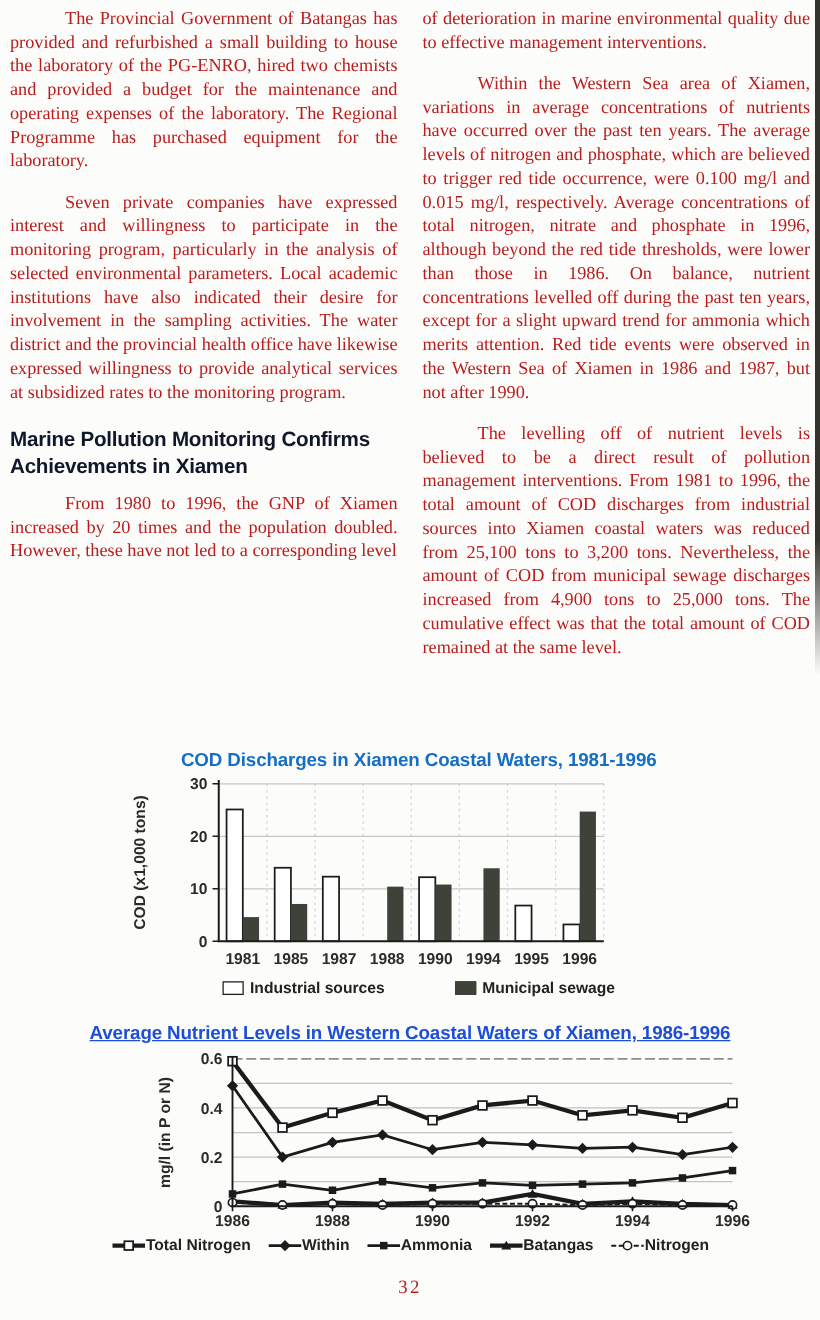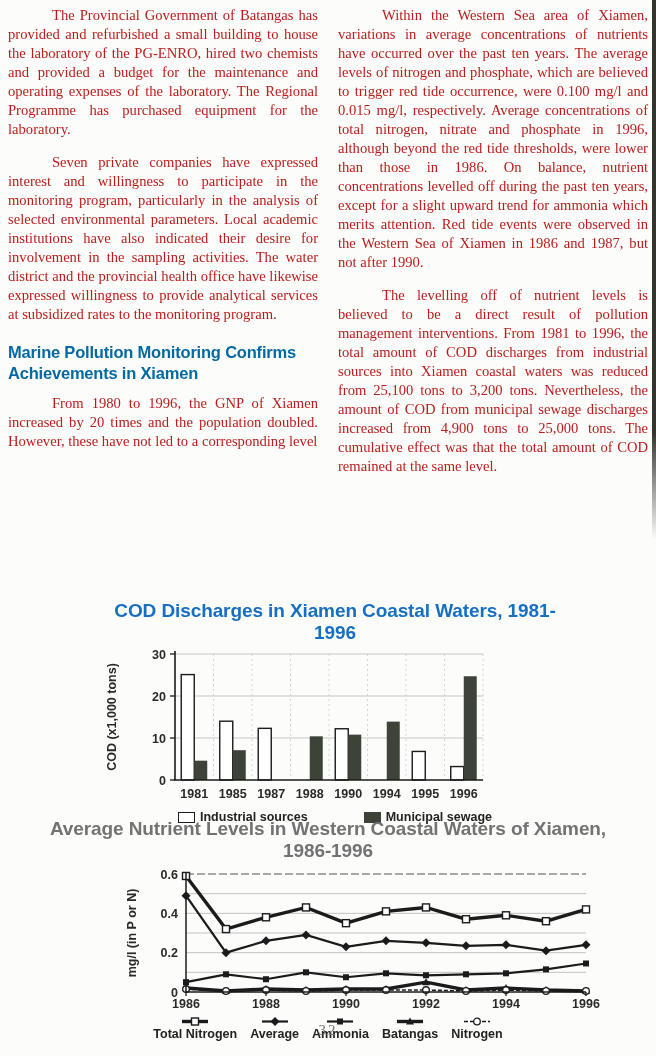--- a/index.html
+++ b/index.html
@@ -20,52 +20,53 @@
   h2.heading{
     font-family:"Liberation Sans", sans-serif;font-weight:bold;
     font-size:16.5px;line-height:21px;letter-spacing:-0.2px;
     margin:18px 0 10px 0;
   }
   .chart-section{position:absolute;}
   #chart1{top:600px;left:100px;width:470px;}
   #chart2{top:818px;left:26px;width:604px;}
   .chart-title{
     font-family:"Liberation Sans", sans-serif;font-weight:bold;
-    font-size:19px;text-align:center;margin-bottom:4px;letter-spacing:-0.1px;
+    font-size:15px;text-align:center;margin-bottom:4px;letter-spacing:-0.1px;
   }
   svg{display:block;}
   .tick{font-family:"Liberation Sans", sans-serif;font-size:12.5px;font-weight:bold;fill:#2a2a28;}
   .axis-label{font-family:"Liberation Sans", sans-serif;font-size:12.5px;font-weight:bold;fill:#2a2a28;}
   .legend{
     display:flex;justify-content:center;align-items:flex-start;
     font-family:"Liberation Sans", sans-serif;font-size:12.5px;font-weight:bold;color:#222;
   }
   #barlegend{gap:56px;margin-top:6px;}
   #linelegend{gap:13px;margin-top:2px;}
   .legend-item{display:flex;align-items:center;gap:5px;}
-  .legend-item-v{display:flex;flex-direction:column;align-items:center;text-align:right;}
+  .legend-item-v{display:flex;flex-direction:row;align-items:center;text-align:right;}
   .swatch{width:15px;height:9px;display:inline-block;}
   #pagenum{
     position:absolute;top:1022px;left:0;width:656px;text-align:center;
-    font-size:15px;letter-spacing:2px;color:#737373;
+    font-size:15px;letter-spacing:2px;color:#b91c1c;
   }
 </style>
 </head>
 <body>
 
 <div class="scan-edge"></div>
 
 <div class="columns">
   <div class="col">
     <p>The Provincial Government of Batangas has provided and refurbished a small building to house the laboratory of the PG-ENRO, hired two chemists and provided a budget for the maintenance and operating expenses of the laboratory. The Regional Programme has purchased equipment for the laboratory.</p>
     <p>Seven private companies have expressed interest and willingness to participate in the monitoring program, particularly in the analysis of selected environmental parameters. Local academic institutions have also indicated their desire for involvement in the sampling activities. The water district and the provincial health office have likewise expressed willingness to provide analytical services at subsidized rates to the monitoring program.</p>
-    <h2 class="heading" id="heading" style="color: #0369a1;">Marine Pollution Monitoring Confirms Achievements in Xiamen</h2>
+    <h2 class="heading" id="heading" style="color: #0f172a;">Marine Pollution Monitoring Confirms Achievements in Xiamen</h2>
     <p>From 1980 to 1996, the GNP of Xiamen increased by 20 times and the population doubled. However, these have not led to a corresponding level</p>
   </div>
   <div class="col">
+    <p class="cont">of deterioration in marine environmental quality due to effective management interventions.</p>
     <p>Within the Western Sea area of Xiamen, variations in average concentrations of nutrients have occurred over the past ten years. The average levels of nitrogen and phosphate, which are believed to trigger red tide occurrence, were 0.100 mg/l and 0.015 mg/l, respectively. Average concentrations of total nitrogen, nitrate and phosphate in 1996, although beyond the red tide thresholds, were lower than those in 1986. On balance, nutrient concentrations levelled off during the past ten years, except for a slight upward trend for ammonia which merits attention. Red tide events were observed in the Western Sea of Xiamen in 1986 and 1987, but not after 1990.</p>
     <p>The levelling off of nutrient levels is believed to be a direct result of pollution management interventions. From 1981 to 1996, the total amount of COD discharges from industrial sources into Xiamen coastal waters was reduced from 25,100 tons to 3,200 tons. Nevertheless, the amount of COD from municipal sewage discharges increased from 4,900 tons to 25,000 tons. The cumulative effect was that the total amount of COD remained at the same level.</p>
   </div>
 </div>
 
 <div id="chart1" class="chart-section">
   <div class="chart-title" id="title1" style="color: rgb(22, 111, 196);">COD Discharges in Xiamen Coastal Waters, 1981-1996</div>
   <svg id="barsvg" width="470" height="156">
       <line x1="113.5" y1="6" x2="113.5" y2="132" stroke="#d4d4d0" stroke-width="1" stroke-dasharray="2,3"></line>
       <line x1="152" y1="6" x2="152" y2="132" stroke="#d4d4d0" stroke-width="1" stroke-dasharray="2,3"></line>
@@ -116,21 +117,21 @@
         <span>Industrial sources</span>
       </div>
       <div class="legend-item">
         <span class="swatch" style="background: rgb(62, 67, 57); border: 1.4px solid rgb(62, 67, 57);"></span>
         <span>Municipal sewage</span>
       </div>
     </div>
 </div>
 
 <div id="chart2" class="chart-section">
-  <div class="chart-title" id="title2" style="color: #737373;">Average Nutrient Levels in Western Coastal Waters of Xiamen, 1986-1996</div>
+  <div class="chart-title" id="title2" style="color: #1d4ed8; text-decoration: underline;">Average Nutrient Levels in Western Coastal Waters of Xiamen, 1986-1996</div>
   <svg id="linesvg" width="604" height="148">
       <line x1="160" y1="106.33333333333333" x2="560" y2="106.33333333333333" stroke="#c2c2be" stroke-width="1"></line>
       <line x1="160" y1="86.66666666666666" x2="560" y2="86.66666666666666" stroke="#c2c2be" stroke-width="1"></line>
       <line x1="160" y1="66.99999999999999" x2="560" y2="66.99999999999999" stroke="#c2c2be" stroke-width="1"></line>
       <line x1="160" y1="47.33333333333333" x2="560" y2="47.33333333333333" stroke="#c2c2be" stroke-width="1"></line>
       <line x1="160" y1="27.666666666666657" x2="560" y2="27.666666666666657" stroke="#c2c2be" stroke-width="1"></line>
       <line x1="160" y1="8" x2="560" y2="8" stroke="#8d8d89" stroke-width="1.4" stroke-dasharray="8,3"></line>
       <polyline points="160,9.966666666666669 200,63.06666666666667 240,51.26666666666665 280,41.43333333333334 320,57.16666666666666 360,45.36666666666666 400,41.43333333333334 440,53.233333333333334 480,49.3 520,55.2 560,43.400000000000006" fill="none" stroke="#1b1b1b" stroke-width="3.4"></polyline>
       <polyline points="160,29.63333333333334 200,86.66666666666666 240,74.86666666666667 280,68.96666666666667 320,80.76666666666667 360,74.86666666666667 400,76.83333333333333 440,79.78333333333333 480,78.8 520,84.7 560,78.8" fill="none" stroke="#1b1b1b" stroke-width="2.2"></polyline>
       <polyline points="160,116.16666666666667 200,108.3 240,113.21666666666667 280,106.33333333333333 320,111.25 360,107.31666666666666 400,109.28333333333333 440,108.3 480,107.31666666666666 520,103.38333333333333 560,97.48333333333333" fill="none" stroke="#1b1b1b" stroke-width="2.2"></polyline>
@@ -217,21 +218,21 @@
           <line x1="1" y1="5.5" x2="27" y2="5.5" stroke="#1b1b1b" stroke-width="3.4"></line>
           <rect x="10.5" y="2" width="7" height="7" fill="#fff" stroke="#1b1b1b" stroke-width="1.4"></rect>
         </svg>
         <span>Total Nitrogen</span>
       </div>
       <div class="legend-item-v">
         <svg width="28" height="11">
           <line x1="1" y1="5.5" x2="27" y2="5.5" stroke="#1b1b1b" stroke-width="2.2"></line>
           <path d="M14 1L18.5 5.5L14 10L9.5 5.5Z" fill="#1b1b1b"></path>
         </svg>
-        <span>Average</span>
+        <span>Within</span>
       </div>
       <div class="legend-item-v">
         <svg width="28" height="11">
           <line x1="1" y1="5.5" x2="27" y2="5.5" stroke="#1b1b1b" stroke-width="2.2"></line>
           <rect x="11" y="2.5" width="6" height="6" fill="#1b1b1b"></rect>
         </svg>
         <span>Ammonia</span>
       </div>
       <div class="legend-item-v">
         <svg width="28" height="11">

